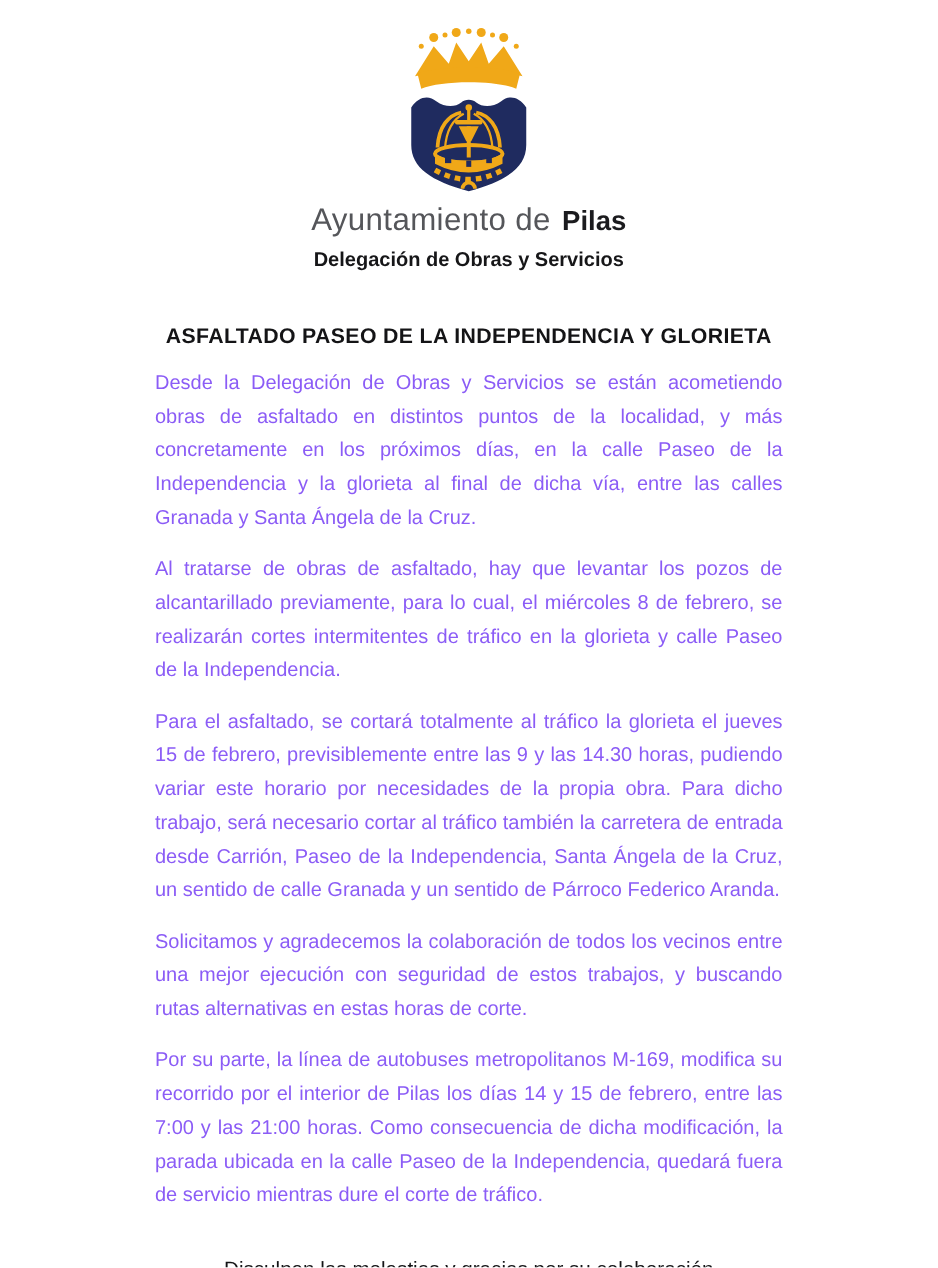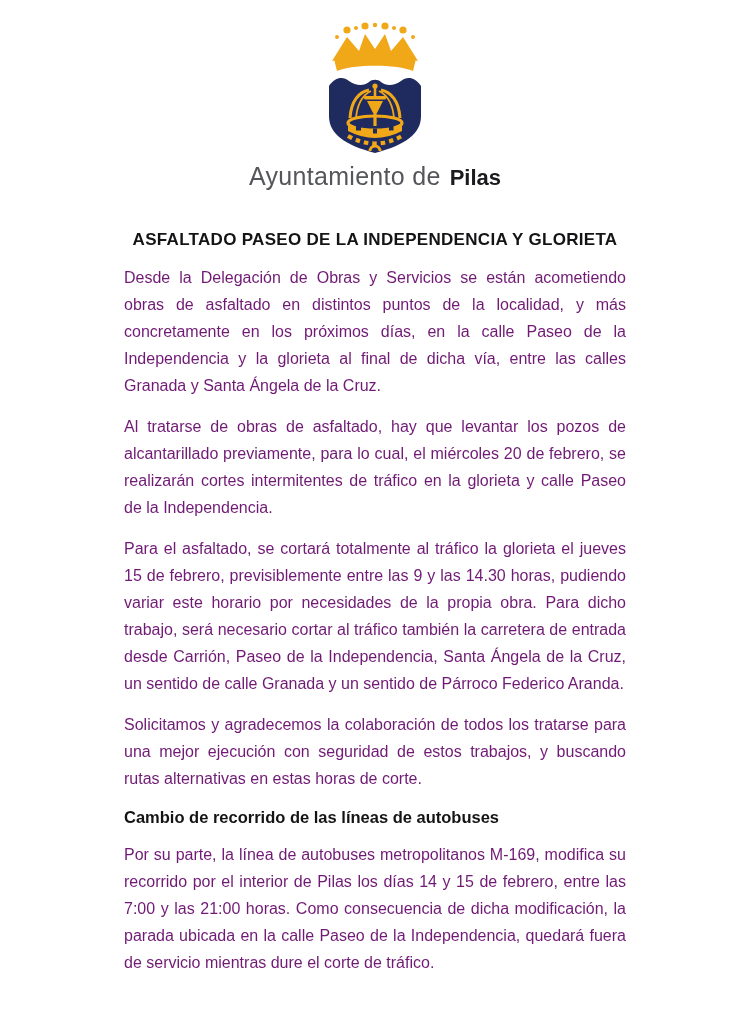--- a/index.html
+++ b/index.html
@@ -59,21 +59,21 @@
     font-weight: bold;
     text-align: center;
     letter-spacing: 0.3px;
     color: #141416;
   }
   .para {
     margin: 14px 0 0 0;
     font-size: 16px;
     line-height: 27px;
     text-align: justify;
-    color: #701a75;
+    color: #8b5cf6;
   }
   .para.stretch {
     text-align-last: justify;
   }
   .subheading {
     margin-top: 16px;
     font-size: 16.5px;
     font-weight: bold;
     color: #141416;
   }
@@ -130,35 +130,35 @@
           <path d="M47,131 A5,5 0 1 1 57,131" stroke="#F0A818" stroke-width="3" fill="none"></path>
         </g>
       </g>
     </svg>
 
     <div class="org-line">
       <span class="org-regular">Ayuntamiento de</span>
       <span class="org-bold">Pilas</span>
     </div>
 
+    <div class="dept">Delegación de Obras y Servicios</div>
   </div>
 
   <div class="content">
 
     <div class="doc-title">ASFALTADO PASEO DE LA INDEPENDENCIA Y GLORIETA</div>
 
     <p class="para">Desde la Delegación de Obras y Servicios se están acometiendo obras de asfaltado en distintos puntos de la localidad, y más concretamente en los próximos días, en la calle Paseo de la Independencia y la glorieta al final de dicha vía, entre las calles Granada y Santa Ángela de la Cruz.</p>
 
-    <p class="para">Al tratarse de obras de asfaltado, hay que levantar los pozos de alcantarillado previamente, para lo cual, el miércoles 20 de febrero, se realizarán cortes intermitentes de tráfico en la glorieta y calle Paseo de la Independencia.</p>
+    <p class="para">Al tratarse de obras de asfaltado, hay que levantar los pozos de alcantarillado previamente, para lo cual, el miércoles 8 de febrero, se realizarán cortes intermitentes de tráfico en la glorieta y calle Paseo de la Independencia.</p>
 
     <p class="para">Para el asfaltado, se cortará totalmente al tráfico la glorieta el jueves 15 de febrero, previsiblemente entre las 9 y las 14.30 horas, pudiendo variar este horario por necesidades de la propia obra. Para dicho trabajo, será necesario cortar al tráfico también la carretera de entrada desde Carrión, Paseo de la Independencia, Santa Ángela de la Cruz, un sentido de calle Granada y un sentido de Párroco Federico Aranda.</p>
 
-    <p class="para">Solicitamos y agradecemos la colaboración de todos los tratarse para una mejor ejecución con seguridad de estos trabajos, y buscando rutas alternativas en estas horas de corte.</p>
+    <p class="para">Solicitamos y agradecemos la colaboración de todos los vecinos entre una mejor ejecución con seguridad de estos trabajos, y buscando rutas alternativas en estas horas de corte.</p>
 
-    <div class="subheading">Cambio de recorrido de las líneas de autobuses</div>
 
     <p class="para">Por su parte, la línea de autobuses metropolitanos M-169, modifica su recorrido por el interior de Pilas  los días 14 y 15 de febrero, entre las 7:00 y las 21:00 horas. Como consecuencia de dicha modificación, la parada ubicada en la calle Paseo de la Independencia, quedará fuera de servicio mientras dure el corte de tráfico.</p>
 
 
     <div class="closing">Disculpen las molestias y gracias por su colaboración</div>
   </div>
 
 </div>
 
 </body></html>

